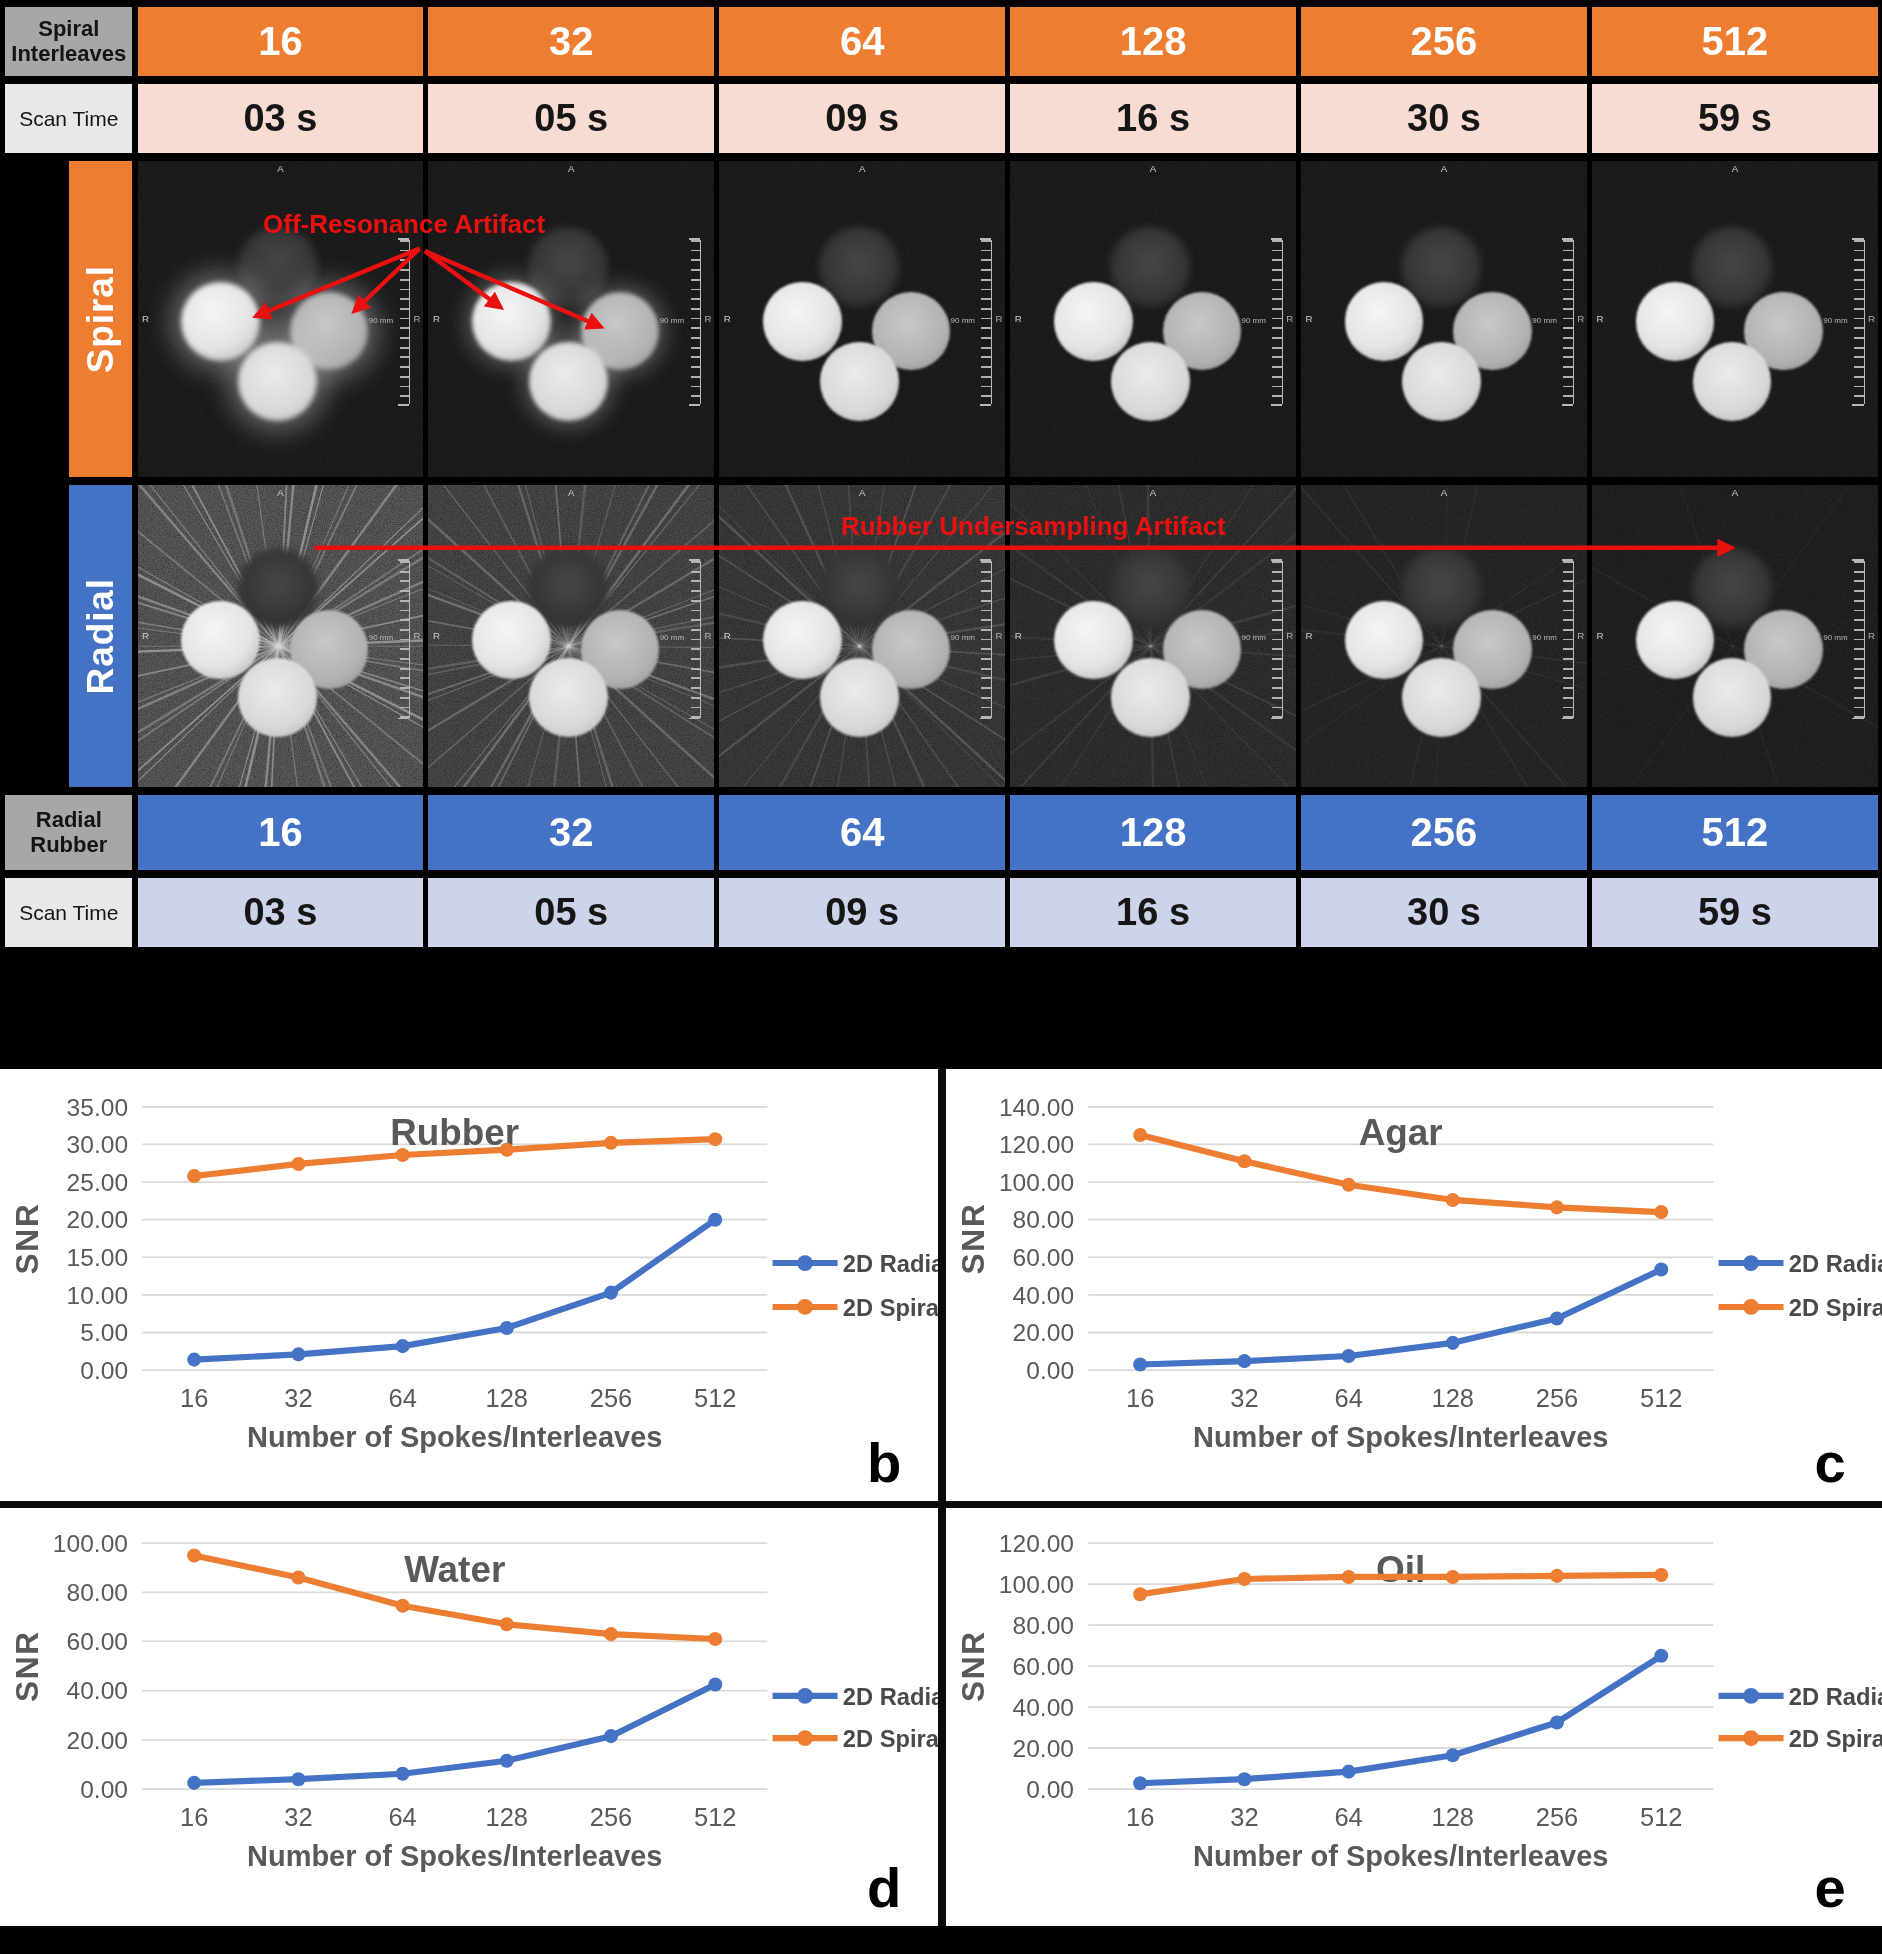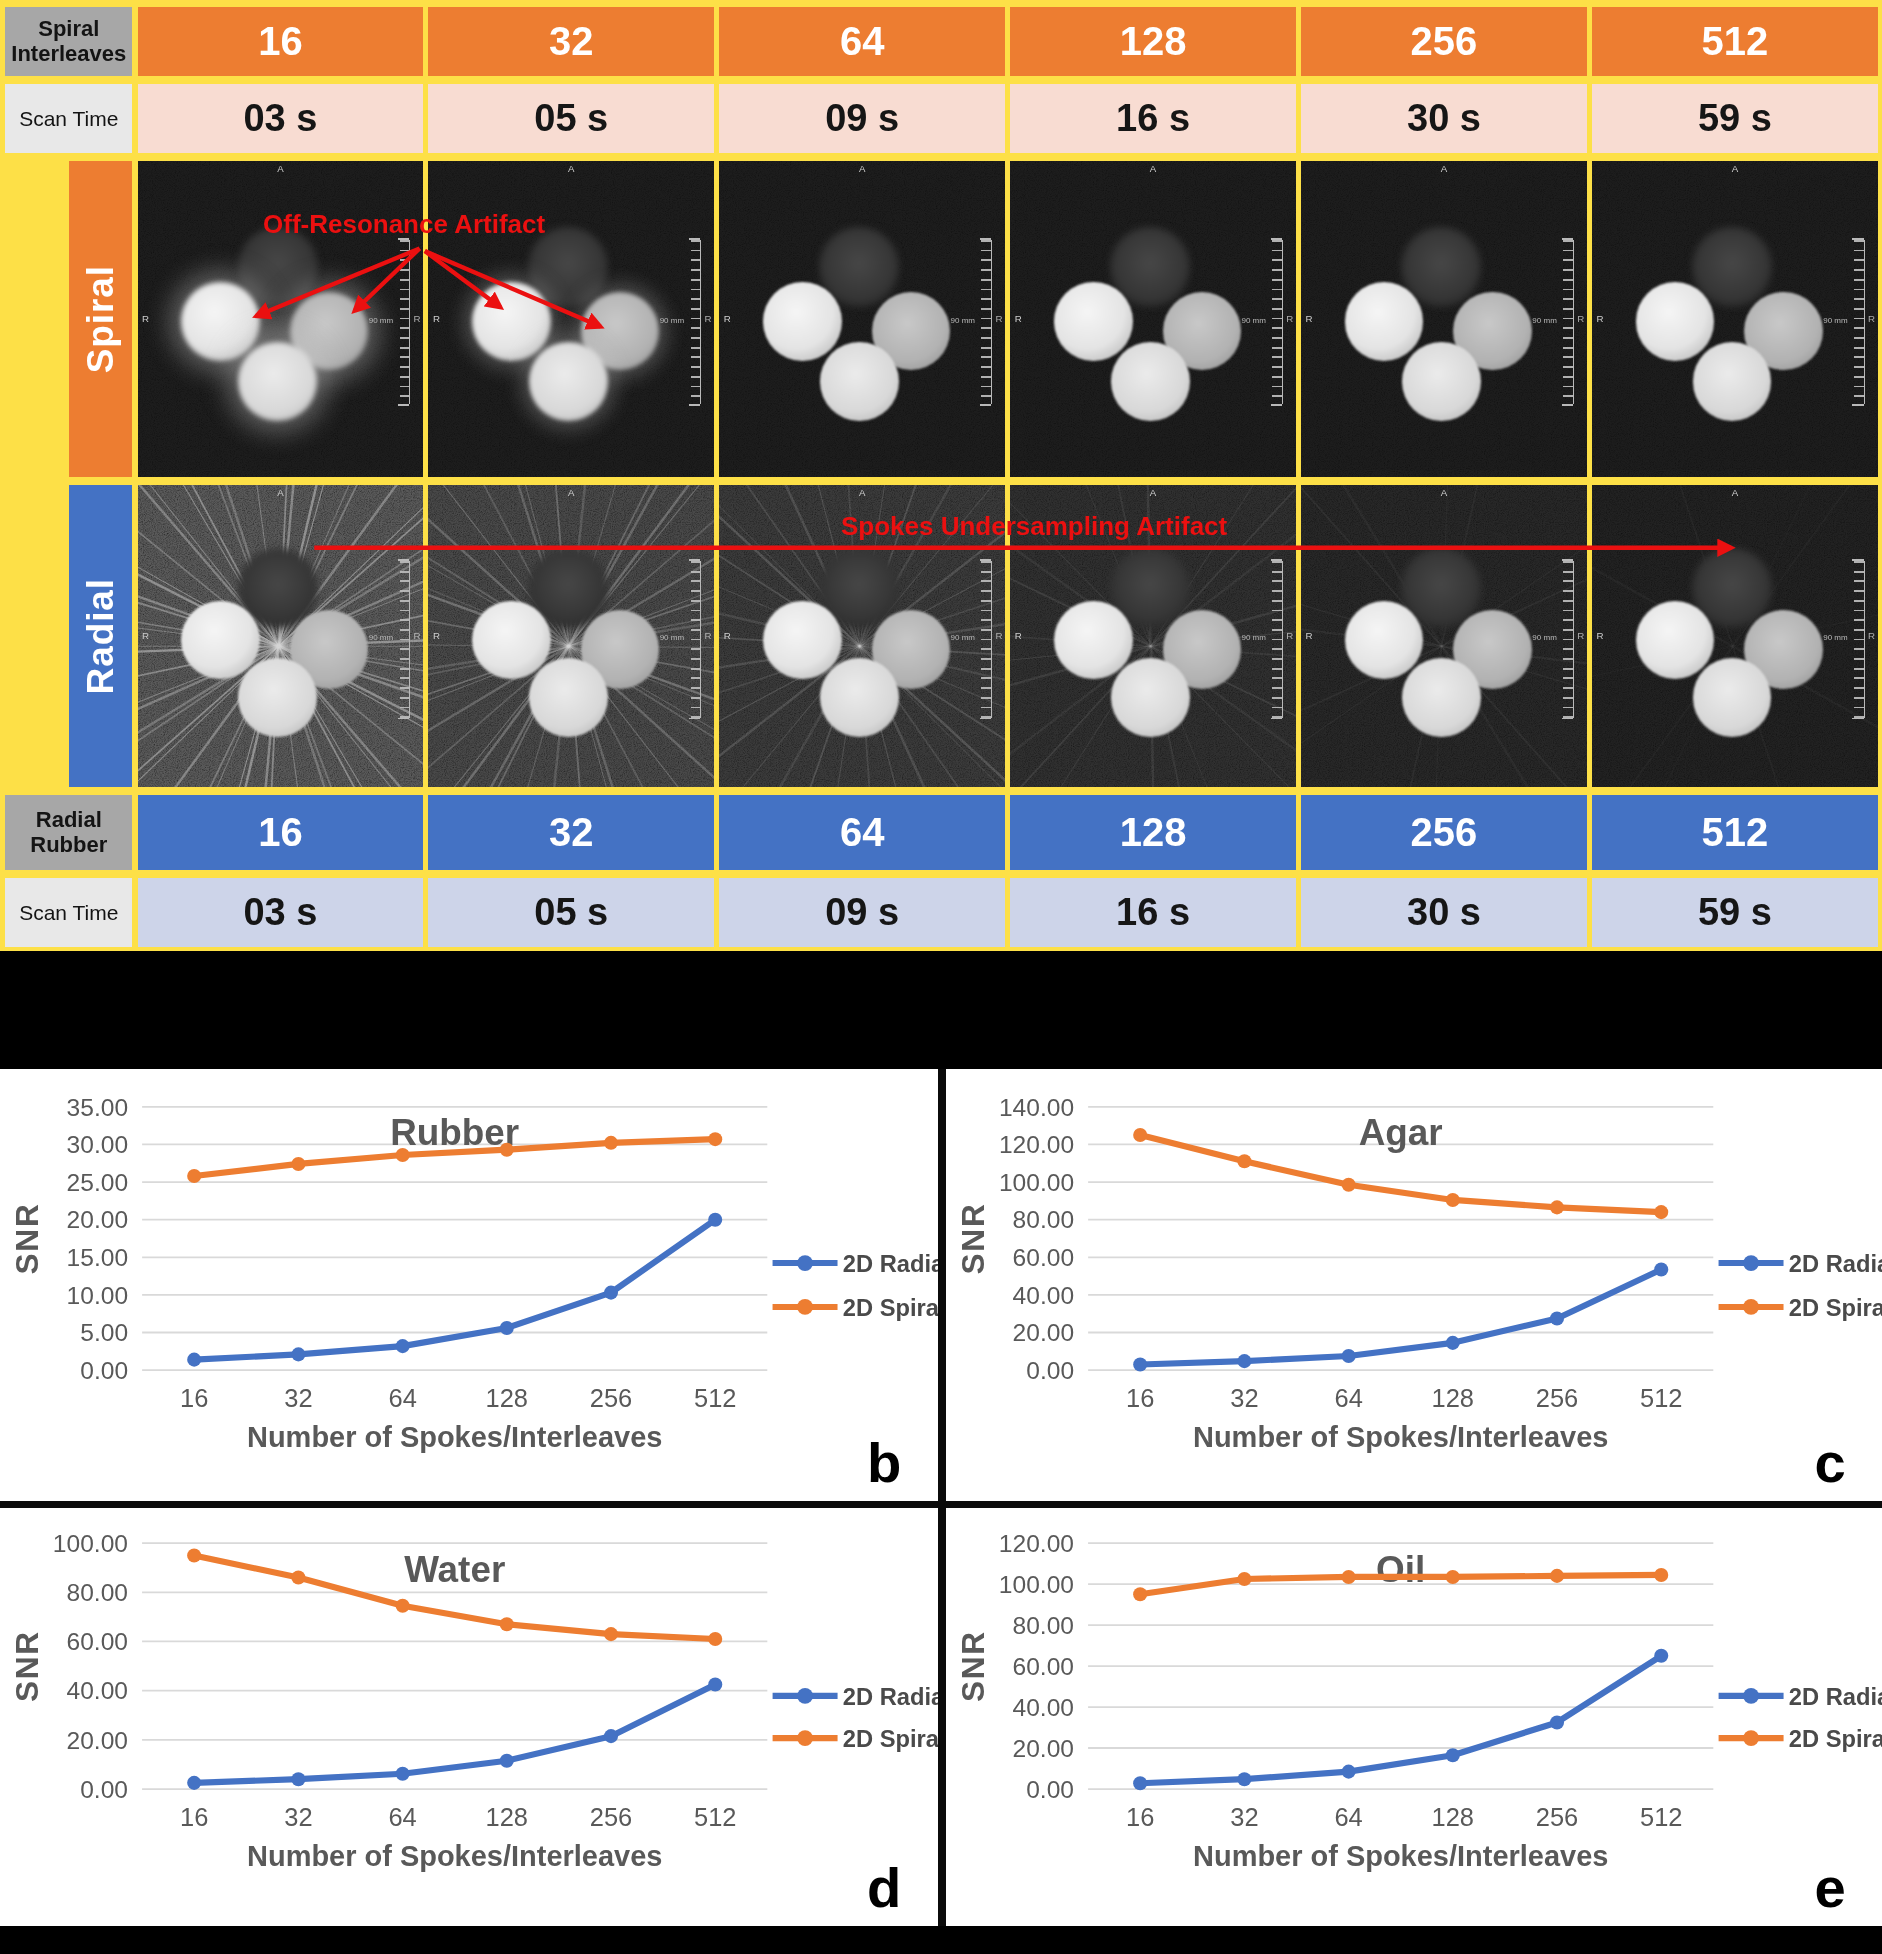--- a/index.html
+++ b/index.html
@@ -1,17 +1,17 @@
 <!DOCTYPE html>
 <html style="font-size:14px"><head>
 <meta charset="utf-8">
 <style>
   html,body{margin:0;padding:0;background:#ffffff;}
   body{font-family:"Liberation Sans","DejaVu Sans",sans-serif;}
-  .page{position:relative;width:1883px;height:1955px;background:#fde047;overflow:hidden;}
+  .page{position:relative;width:1883px;height:1955px;background:#000000;overflow:hidden;}
 
   
   .layout-grid{
     margin:7px 5.3px 0 5.3px;
     display:grid;
     grid-template-columns:127px repeat(6,1fr);
     grid-template-rows:69px 69px 316px 302px 75px 69px;
     gap:8px 5.3px;
   }
   .flexcell{display:flex;align-items:center;justify-content:center;text-align:center;}
@@ -570,21 +570,21 @@
           <circle cx="915" cy="262" r="9" fill="#ed7d31"></circle>
           <text x="958" y="272" font-size="27" font-weight="bold" fill="#4a4a4a">2D Spiral</text>
           <text x="1005" y="454" text-anchor="middle" font-size="64" font-weight="bold" fill="#000" font-family="Liberation Serif, DejaVu Serif, serif">e</text>
         </svg>
       </div>
   </div>
 
   <div class="bottom-bar"></div>
 
   <div class="annot" id="annot-offres">Off-Resonance Artifact</div>
-  <div class="annot" id="annot-undersamp">Spokes Undersampling Artifact</div>
+  <div class="annot" id="annot-undersamp">Rubber Undersampling Artifact</div>
   <svg class="overlay" viewBox="0 0 2145 2227" width="1883" height="1955">
     <defs>
       <marker id="ah" viewBox="0 0 10 10" refX="7.5" refY="5" markerWidth="4.2" markerHeight="4.2" orient="auto">
         <path d="M0 0 L10 5 L0 10 z" fill="#eb1010"></path>
       </marker>
     </defs>
     <g stroke="#eb1010" stroke-width="5">
       <line x1="478" y1="283" x2="292" y2="360" marker-end="url(#ah)"></line>
       <line x1="478" y1="283" x2="404" y2="354" marker-end="url(#ah)"></line>
       <line x1="484" y1="286" x2="570" y2="350" marker-end="url(#ah)"></line>

